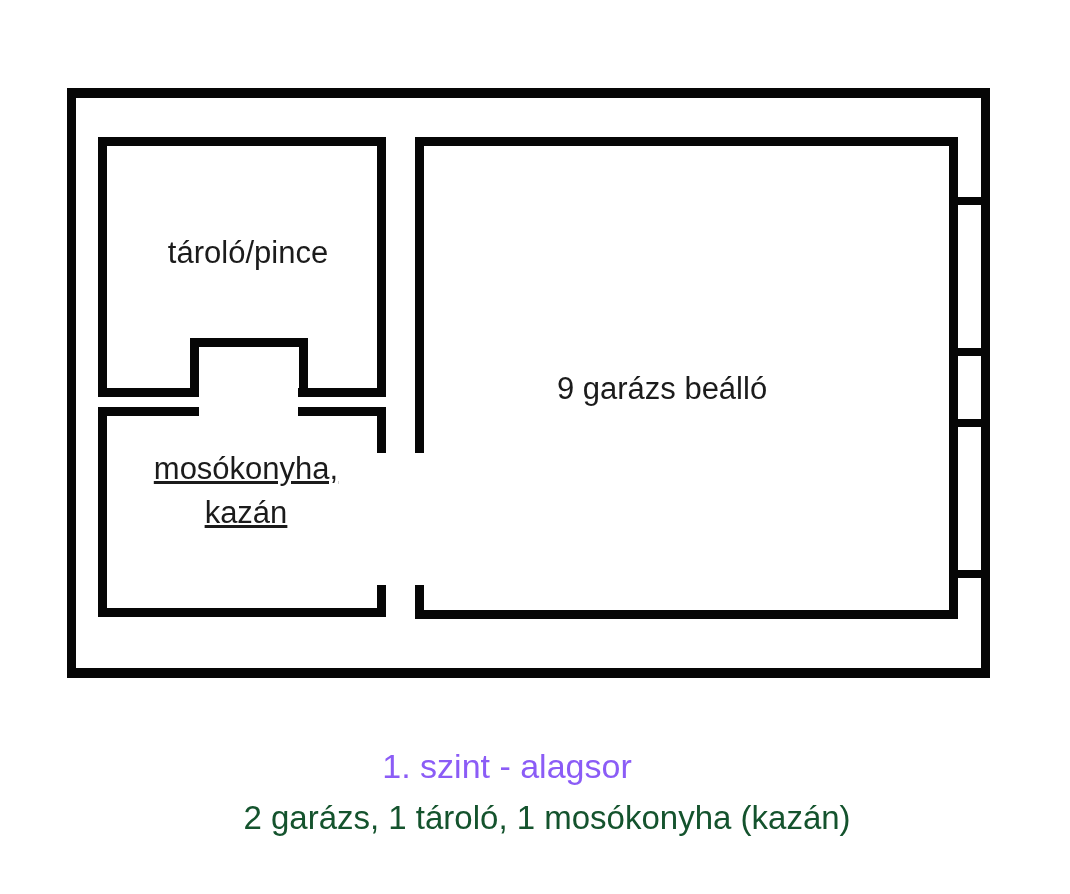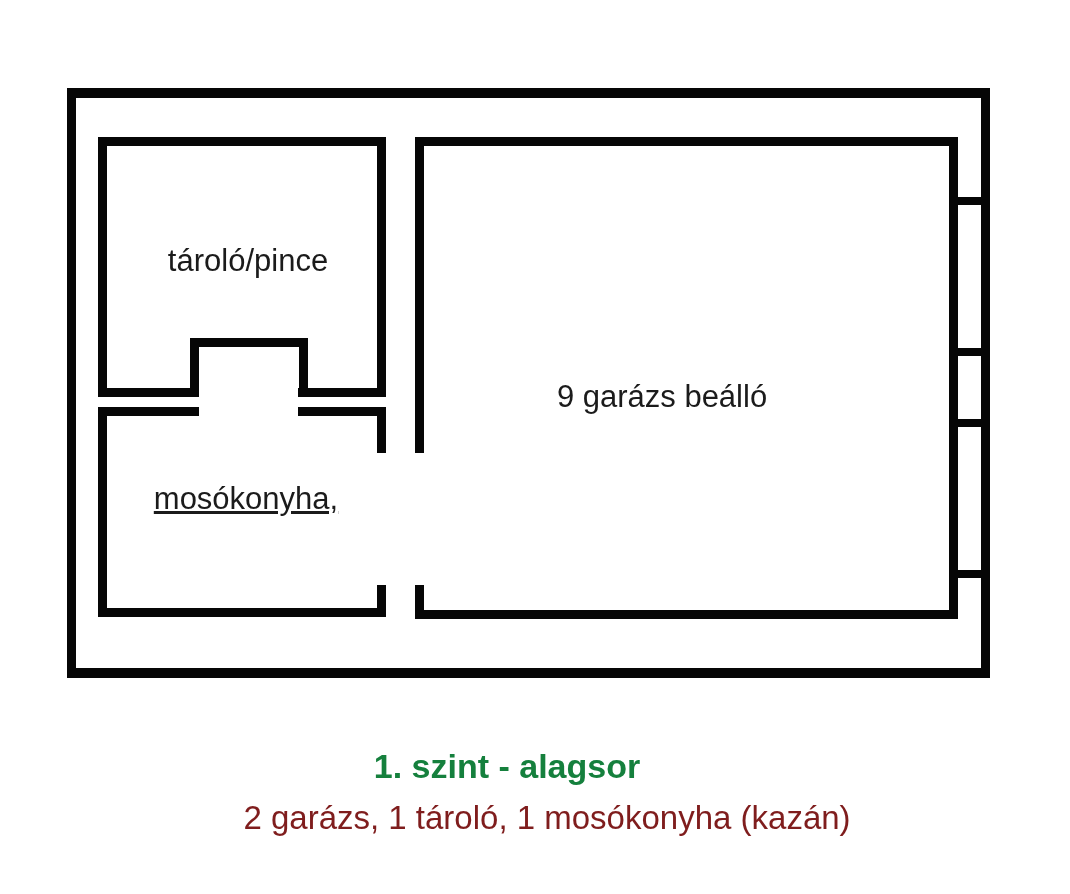--- a/index.html
+++ b/index.html
@@ -22,35 +22,34 @@
   }
   
   .lbl {
     position: absolute;
     transform: translate(-50%, -50%);
     color: #1b1b1b;
     font-size: 31px;
     white-space: nowrap;
     text-align: center;
     line-height: 1.15;
-    margin-top: 8px;
   }
   .lbl-multiline { line-height: 44px; }
   .caption-title {
     position: absolute;
     transform: translate(-50%, -50%);
-    color: #15803d;
+    color: #8b5cf6;
     font-size: 34px;
-    font-weight: bold;
+    font-weight: normal;
     white-space: nowrap;
   }
   .caption-subtitle {
     position: absolute;
     transform: translate(-50%, -50%);
-    color: #7f1d1d;
+    color: #14532d;
     font-size: 33px;
     white-space: nowrap;
   }
 </style>
 </head>
 <body>
 
 <div id="canvas">
 
   <div class="w" style="left:67px;  top:88px;  width:923px; height:10px;"></div>
@@ -83,20 +82,21 @@
 
   <div class="w" style="left:949px; top:197px; width:41px; height:8px;"></div>
   <div class="w" style="left:949px; top:348px; width:41px; height:8px;"></div>
   <div class="w" style="left:949px; top:419px; width:41px; height:8px;"></div>
   <div class="w" style="left:949px; top:570px; width:41px; height:8px;"></div>
 
   <div class="lbl" style="left:248px; top:253px;">tároló/pince</div>
 
   <div class="lbl lbl-multiline" style="left:246px; top:491px;text-decoration:underline;">
     <div>mosókonyha,</div>
+    <div>kazán</div>
   </div>
 
   <div class="lbl" style="left:662px; top:389px;">9 garázs beálló</div>
 
   <div class="caption-title" style="left:507px; top:766px;">1. szint - alagsor</div>
 
   <div class="caption-subtitle" style="left:547px; top:818px;">2 garázs, 1 tároló, 1 mosókonyha (kazán)</div>
 
 </div>
 

